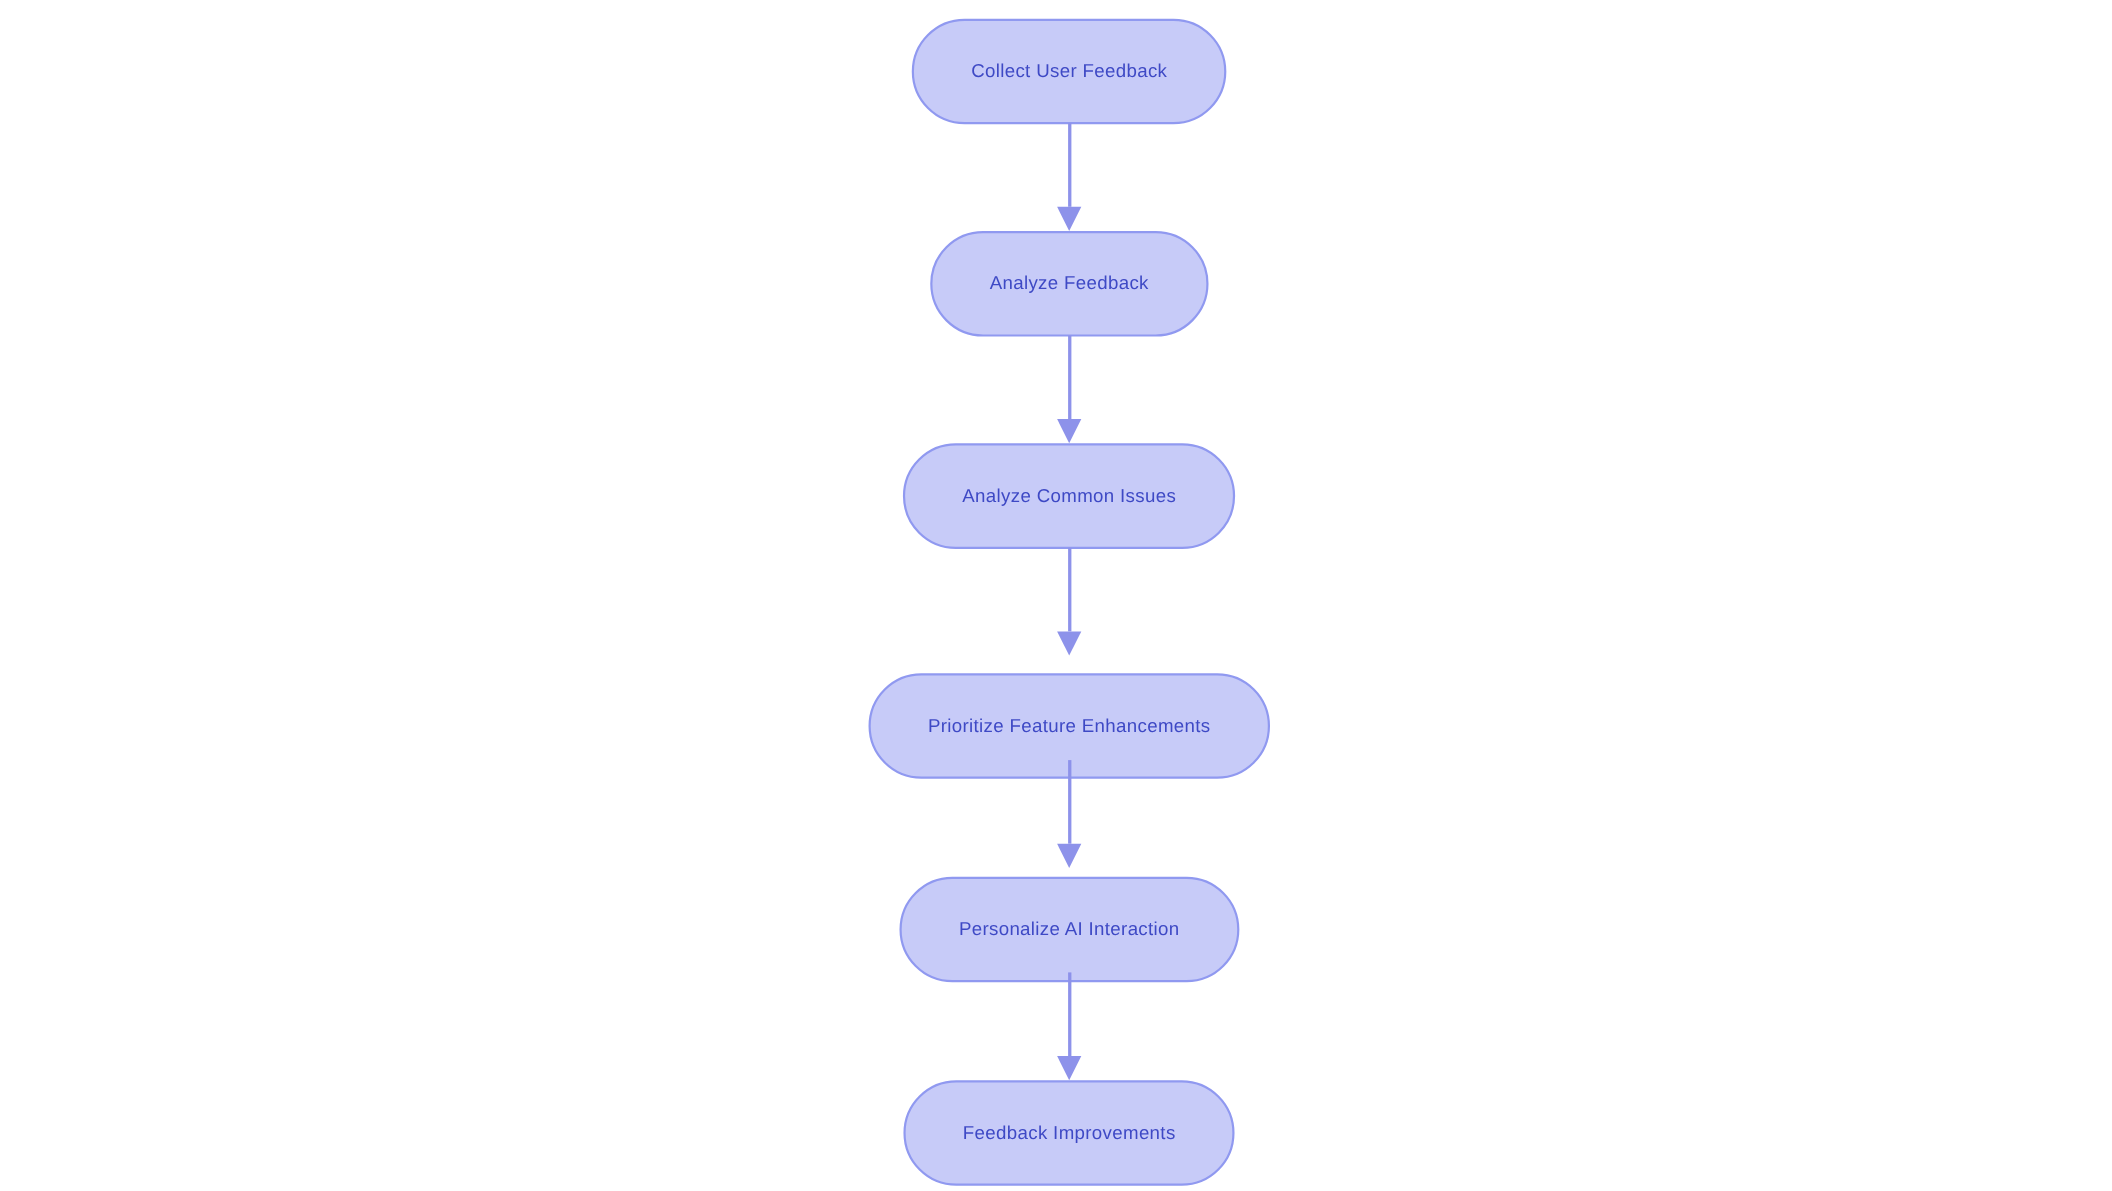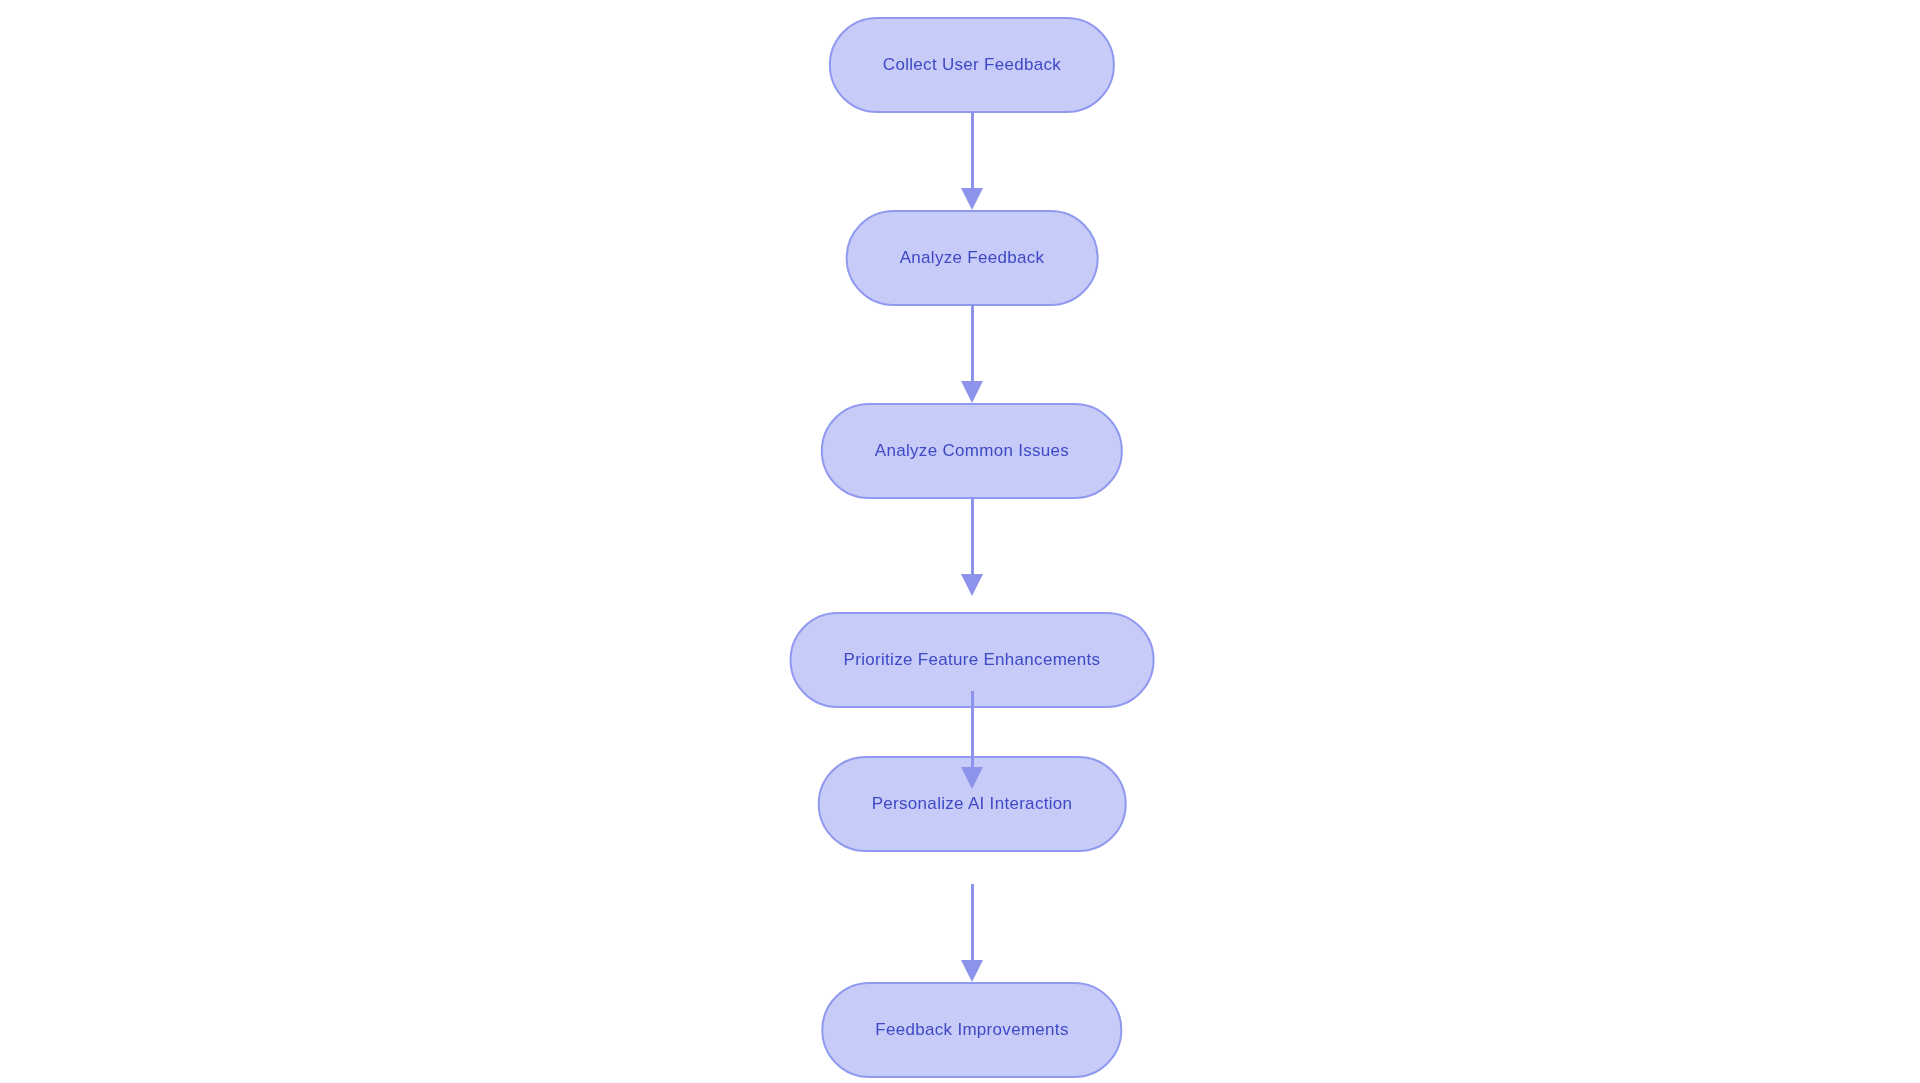--- a/index.html
+++ b/index.html
@@ -60,21 +60,21 @@
     </div>
     <div class="node" style="top: 210px;">
       <span>Analyze Feedback</span>
     </div>
     <div class="node" style="top: 403px;">
       <span>Analyze Common Issues</span>
     </div>
     <div class="node" style="top: 612px;">
       <span>Prioritize Feature Enhancements</span>
     </div>
-    <div class="node" style="top: 756px; text-align: center;">
+    <div class="node" style="top: 797px; text-align: center;">
       <span>Personalize AI Interaction</span>
     </div>
     <div class="node" style="top: 982px;">
       <span>Feedback Improvements</span>
     </div>
     <div class="arrow-line" style="left: 970.5px; top: 112px; height: 76px;"></div>
     <div class="arrow-head" style="left: 961px; top: 188px;"></div>
     <div class="arrow-line" style="left: 970.5px; top: 305px; height: 76px;"></div>
     <div class="arrow-head" style="left: 961px; top: 381px;"></div>
     <div class="arrow-line" style="left: 970.5px; top: 498px; height: 76px;"></div>

